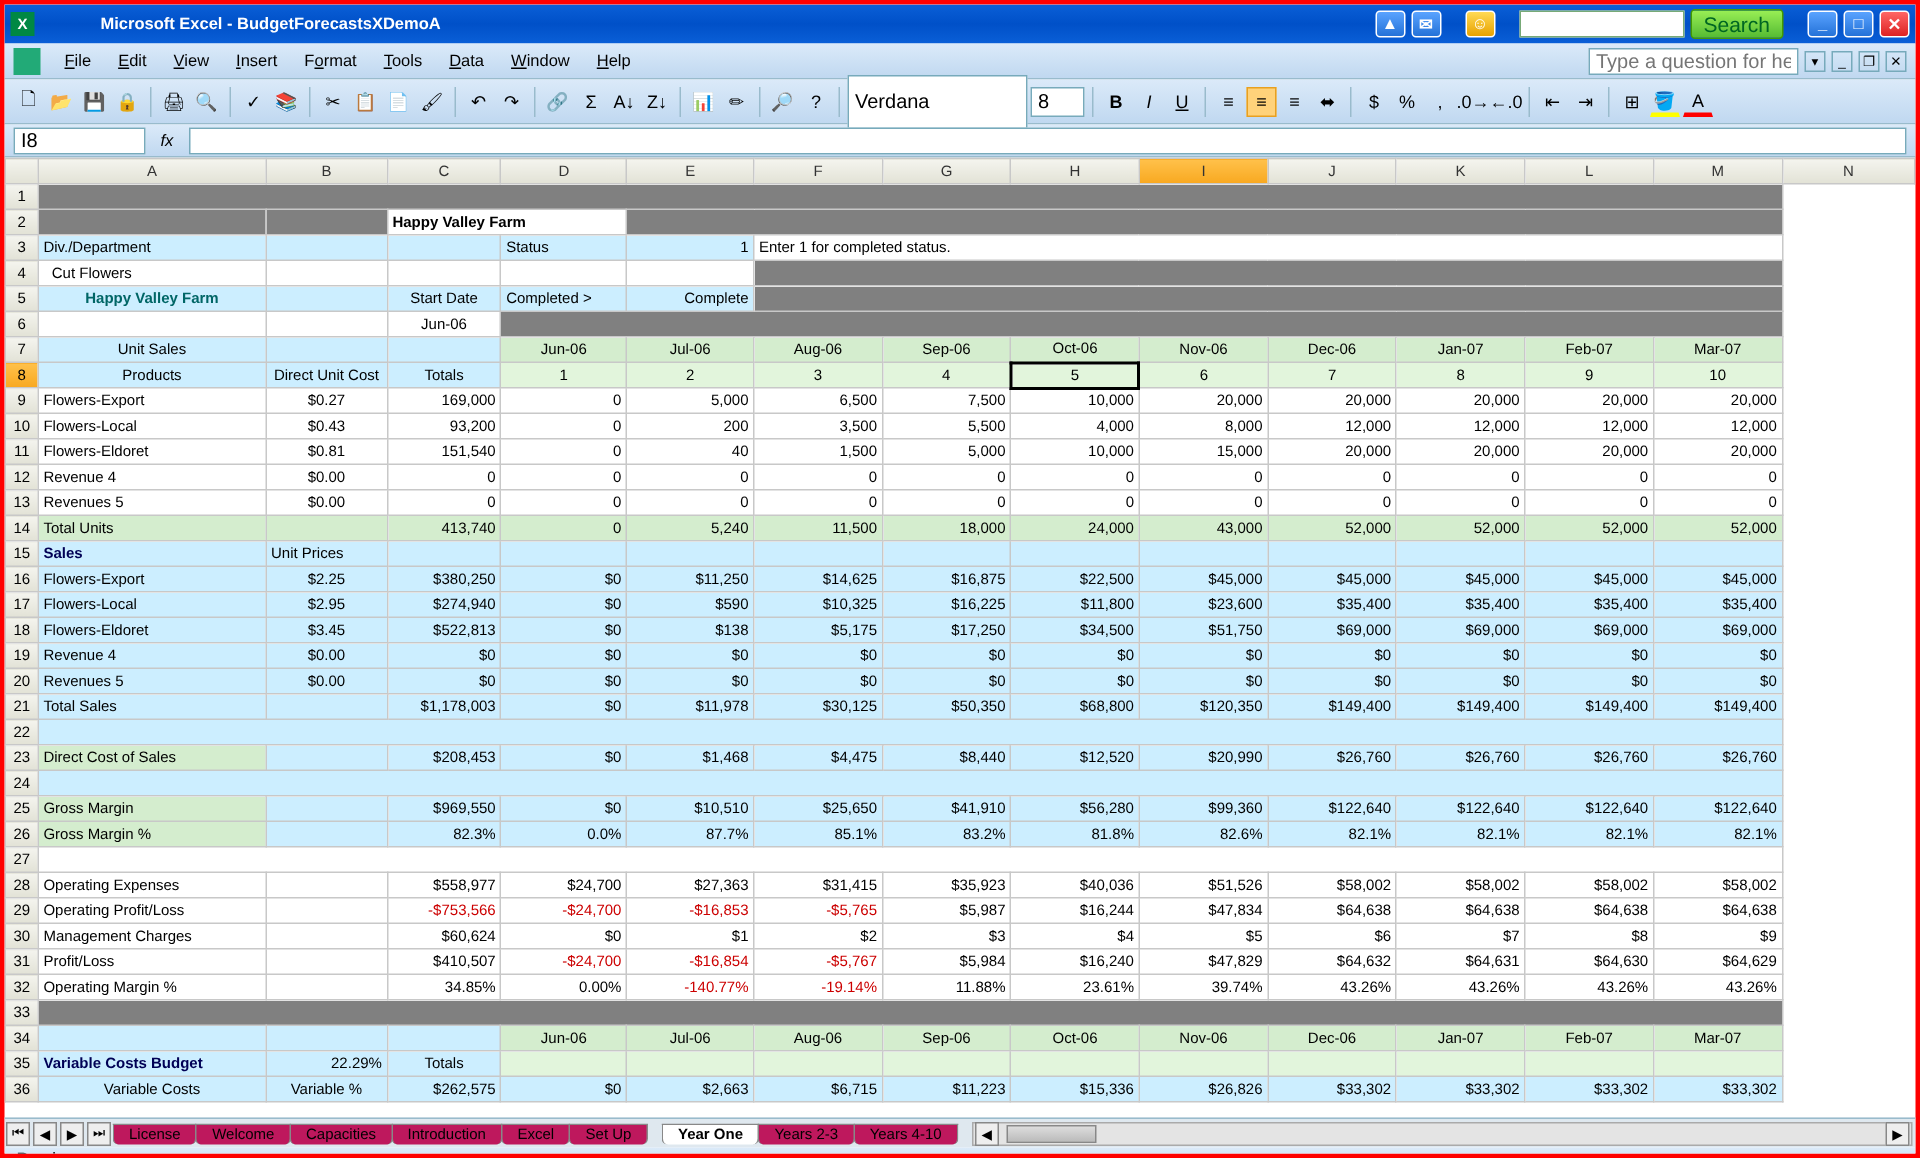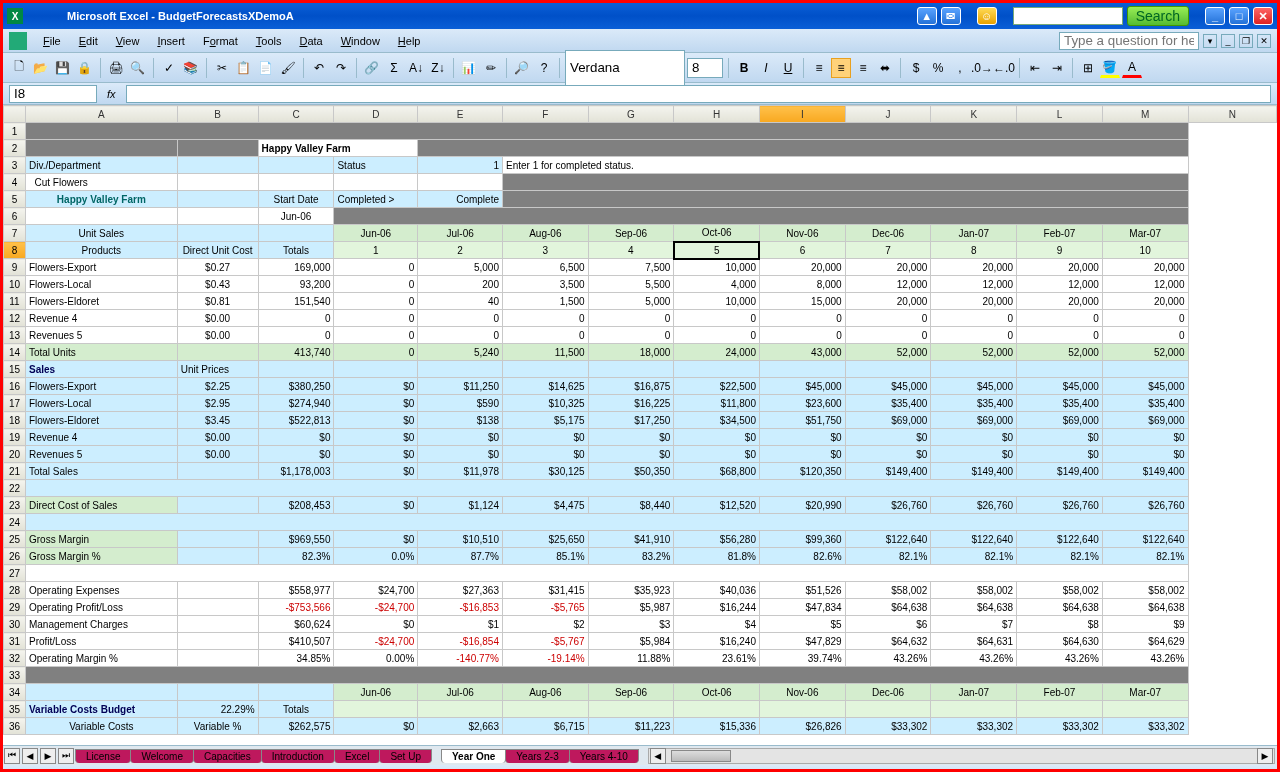--- a/index.html
+++ b/index.html
@@ -465,21 +465,21 @@
         <tr>
           <td class="rh">22</td>
           <td class="cyan" colspan="13"></td>
         </tr>
         <tr>
           <td class="rh">23</td>
           <td class="green">Direct Cost of Sales</td>
           <td class="cyan"></td>
           <td class="cyan r">$208,453</td>
           <td class="cyan r">$0</td>
-          <td class="cyan r">$1,124</td>
+          <td class="cyan r">$1,468</td>
           <td class="cyan r">$4,475</td>
           <td class="cyan r">$8,440</td>
           <td class="cyan r">$12,520</td>
           <td class="cyan r">$20,990</td>
           <td class="cyan r">$26,760</td>
           <td class="cyan r">$26,760</td>
           <td class="cyan r">$26,760</td>
           <td class="cyan r">$26,760</td>
         </tr>
         <tr>

